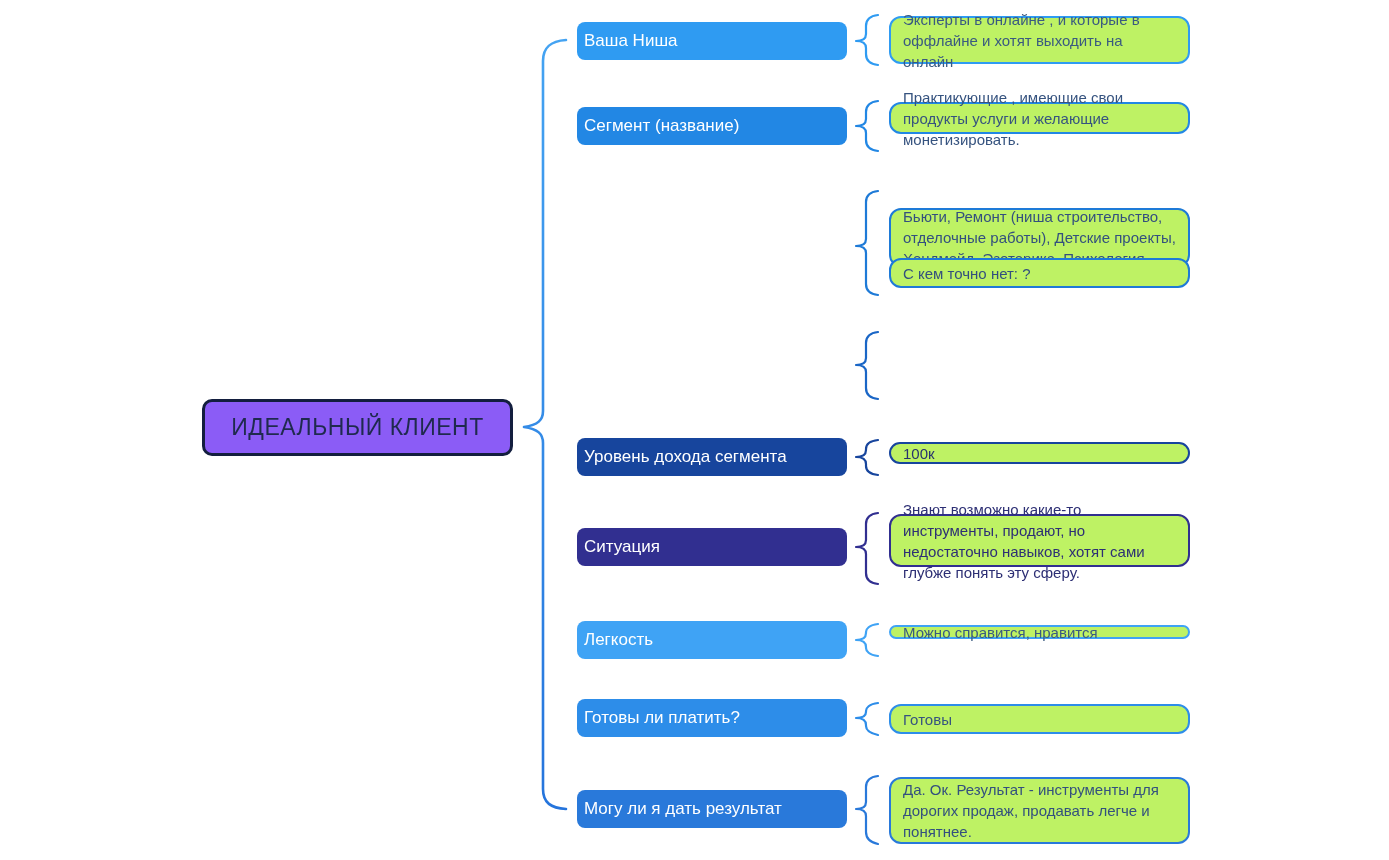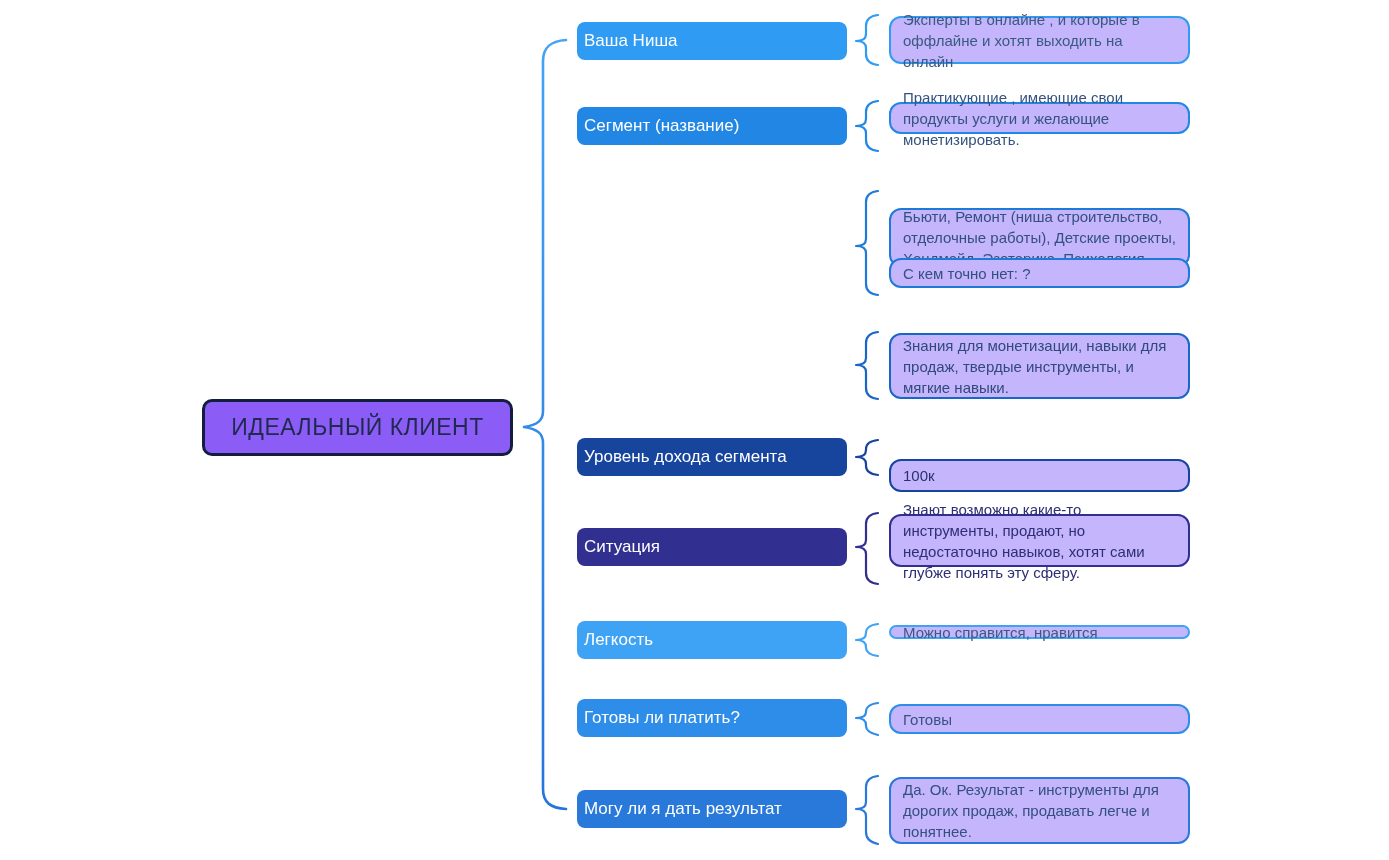--- a/index.html
+++ b/index.html
@@ -22,27 +22,27 @@
 
   
   .node { position:absolute; left:577px; width:270px; height:38px;
           background:var(--bc,#2e8be8); border-radius:8px;
           display:flex; align-items:center; padding-left:7px;
           color:#ffffff; font-size:17px; cursor:pointer; }
   .n1{top:22px} .n2{top:107px} .n3{top:229px} .n4{top:346px} .n5{top:438px}
   .n6{top:528px} .n7{top:621px} .n8{top:699px} .n9{top:790px}
 
   
-  .child { position:absolute; left:889px; width:301px; background:#c4b5fd;
+  .child { position:absolute; left:889px; width:301px; background:#bef264;
            border:2px solid var(--bc,#2e8be8); border-radius:12px;
            display:flex; align-items:center; padding:5px 12px;
            color:var(--tc,#33507e); font-size:15px; line-height:21px; cursor:pointer; }
   .c1{top:16px;height:48px}   .c2{top:102px;height:32px}
   .c3a{top:208px;height:59px} .c3b{top:258px;height:30px}
-  .c4{top:333px;height:66px}  .c5{top:459px;height:33px}
+  .c4{top:333px;height:66px}  .c5{top:442px;height:22px}
   .c6{top:514px;height:53px}  .c7{top:625px;height:14px}
   .c8{top:704px;height:30px}  .c9{top:777px;height:67px}
 </style>
 </head>
 <body>
 
 <div id="canvas">
 
   <svg class="overlay" width="1389" height="860">
     <defs>
@@ -81,23 +81,20 @@
     <span>Практикующие , имеющие свои продукты услуги и желающие монетизировать.</span>
   </div>
 
   <div class="child c3a" style="--bc: #1E7AD7; --tc: #33507E;">
     <span>Бьюти, Ремонт (ниша строительство, отделочные работы), Детские проекты, Хендмейд, Эзотерика, Психология.</span>
   </div>
   <div class="child c3b" style="--bc: #1E7AD7; --tc: #33507E;">
     <span>С кем точно нет: ?</span>
   </div>
 
-  <div class="child c4" style="--bc: #1A66C6; --tc: #31497C;">
-    <span>Знания для монетизации, навыки для продаж, твердые инструменты, и мягкие навыки.</span>
-  </div>
 
   <div class="node n5" style="--bc: #17459D; --tc: #27336E;">
     <span>Уровень дохода сегмента</span>
   </div>
   <div class="child c5" style="--bc: #17459D; --tc: #27336E;">
     <span>100к</span>
   </div>
 
   <div class="node n6" style="--bc: #312F90; --tc: #2D2F74;">
     <span>Ситуация</span>

